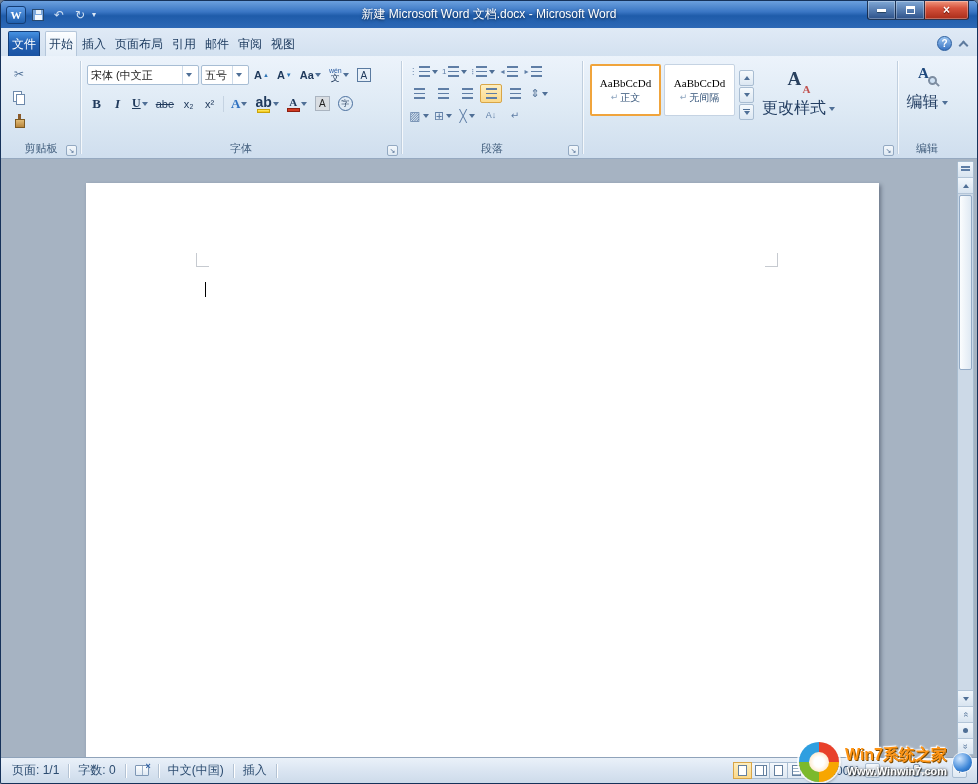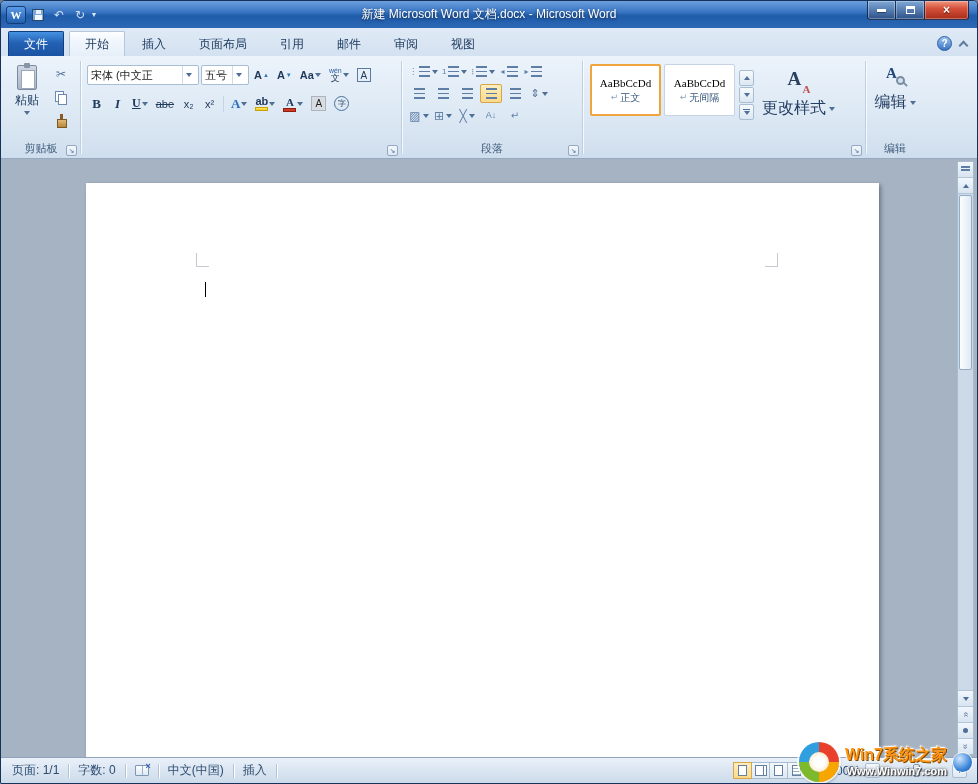--- a/index.html
+++ b/index.html
@@ -34,21 +34,21 @@
   .wc.max { width:28px; border-left:none; border-right:none; }
   .wc.close { width:45px; border-radius:0 0 3px 0;
     background:linear-gradient(#f0987f,#d6523c 40%,#a92c19); color:#fff;
     font:bold 12px "Liberation Sans",sans-serif; text-shadow:0 1px 1px #5e0f05; }
   .g-min { width:9px; height:3px; background:#fff; box-shadow:0 1px 1px #23415f; }
   .g-max { width:9px; height:8px; border:1px solid #fff; border-top:3px solid #fff; }
 
   
   .tabrow { position:absolute; top:27px; left:0; right:0; height:28px;
     background:linear-gradient(#e0eaf6,#d3e1f0); display:flex; align-items:flex-end; padding-left:7px; }
-  .tab { height:25px; display:flex; align-items:center; padding:0 15px;
+  .tab { height:25px; display:flex; align-items:center; padding:0 3px;
     font-size:12px; color:#1e3c60; margin-right:1px; border:1px solid transparent;
     border-bottom:none; border-radius:2px 2px 0 0; }
   .tab.file { background:linear-gradient(#4692e2,#2361b4 45%,#1a53a3);
     border-color:#123e7a; color:#fff; margin-right:5px; }
   .tab.active { background:linear-gradient(#fdfeff,#f0f6fc 40%,#e6eff8);
     border-color:#b4c6da; }
   .tab-extras { margin-left:auto; display:flex; align-items:center; gap:8px; padding:0 10px 5px 0; }
   .help-btn { width:15px; height:15px; border-radius:50%; border:1px solid #2a5d9e;
     background:linear-gradient(#9cc6f2,#3973c2); color:#fff; font:bold 10px sans-serif;
     display:flex; align-items:center; justify-content:center; }
@@ -108,21 +108,21 @@
     justify-content:center; gap:1px; border:1px solid transparent; border-radius:2px;
     font-size:11px; color:#203a5c; }
   .bB { font:bold 13px "Liberation Serif",serif; }
   .bI { font:italic bold 13px "Liberation Serif",serif; }
   .bU { font:bold 12px "Liberation Serif",serif; text-decoration:underline; }
   .bStrike { font-size:11px; text-decoration:line-through; }
   .mini { font-size:6px; color:#2e75b6; }
   .fsep { width:1px; height:16px; background:#c5d3e2; margin:0 2px; }
   .fxA { font:bold 13px "Liberation Serif",serif; color:#2f71c1; text-shadow:0 0 2px #bcd8f2; }
   .hl-col, .fc-col { display:flex; flex-direction:column; align-items:center; line-height:1; }
-  .hl-col b { font-size:11px; } 
+  .hl-col b { font-size:14px; } 
   .hl-bar { width:13px; height:4px; background:linear-gradient(#ffed6e,#f2c40f); border:1px solid #caa30a; }
   .fc-col b { font:bold 11px "Liberation Serif",serif; }
   .fc-bar { width:13px; height:4px; background:#d03a22; border:1px solid #8e1f10; }
   .shadeA { width:15px; height:15px; background:#d9dde2; border:1px solid #aab4c0;
     display:flex; align-items:center; justify-content:center; font-size:10px; color:#222; }
   .encl { width:15px; height:15px; border:1px solid #4a6f9e; border-radius:50%;
     display:flex; align-items:center; justify-content:center; font-size:8px; color:#203a5c; }
   .phon { display:flex; flex-direction:column; align-items:center; line-height:1; }
   .phon i { font-style:normal; font-size:7px; color:#2e5fa3; }
   .phon b { font-weight:normal; font-size:9px; color:#203a5c; }
@@ -282,25 +282,20 @@
     <div class="tab-extras">
       <span class="help-btn">?</span>
       <span class="chev-up"></span>
     </div>
   </div>
 
   <div class="ribbon">
 
     <div class="group" style="width:76px">
       <div class="gcontent clip-content">
-        <div class="paste-btn">
-          <span class="clip-ic"></span>
-          <span class="paste-label">粘贴</span>
-          <span class="tri-d"></span>
-        </div>
         <div class="clip-col">
           <span class="sbtn">
               <span>✂</span>
             </span>
           <span class="sbtn">
               <span class="ic-copy"></span>
             </span>
           <span class="sbtn">
               <span class="ic-painter"></span>
             </span>
@@ -389,20 +384,21 @@
             <span class="tri-d"></span>
           </span>
           <span class="fbtn">
               <span class="shadeA">A</span>
             </span>
           <span class="fbtn">
               <span class="encl">字</span>
             </span>
         </div>
       </div>
+      <div class="glabel">字体</div>
       <div class="launcher">↘</div>
     </div>
     <div class="gsep"></div>
 
     <div class="group" style="width:178px">
       <div class="gcontent para-content" style="flex-direction:column">
         <div class="prow">
           <span class="pbtn">
               <span class="pm">⋮</span>
               <span class="plines"></span>
@@ -467,21 +463,21 @@
           <span class="pbtn">
               <span class="geo" style="font-size:10px">↵</span>
             </span>
         </div>
       </div>
       <div class="glabel">段落</div>
       <div class="launcher">↘</div>
     </div>
     <div class="gsep"></div>
 
-    <div class="group" style="width:280px">
+    <div class="group" style="width:312px">
       <div class="gcontent styles-content">
         <div class="tile sel">
           <span class="prev">AaBbCcDd</span>
           <span class="nm">
               <span class="mk">↵</span>
               <span>正文</span>
             </span>
         </div>
         <div class="tile">
           <span class="prev">AaBbCcDd</span>

